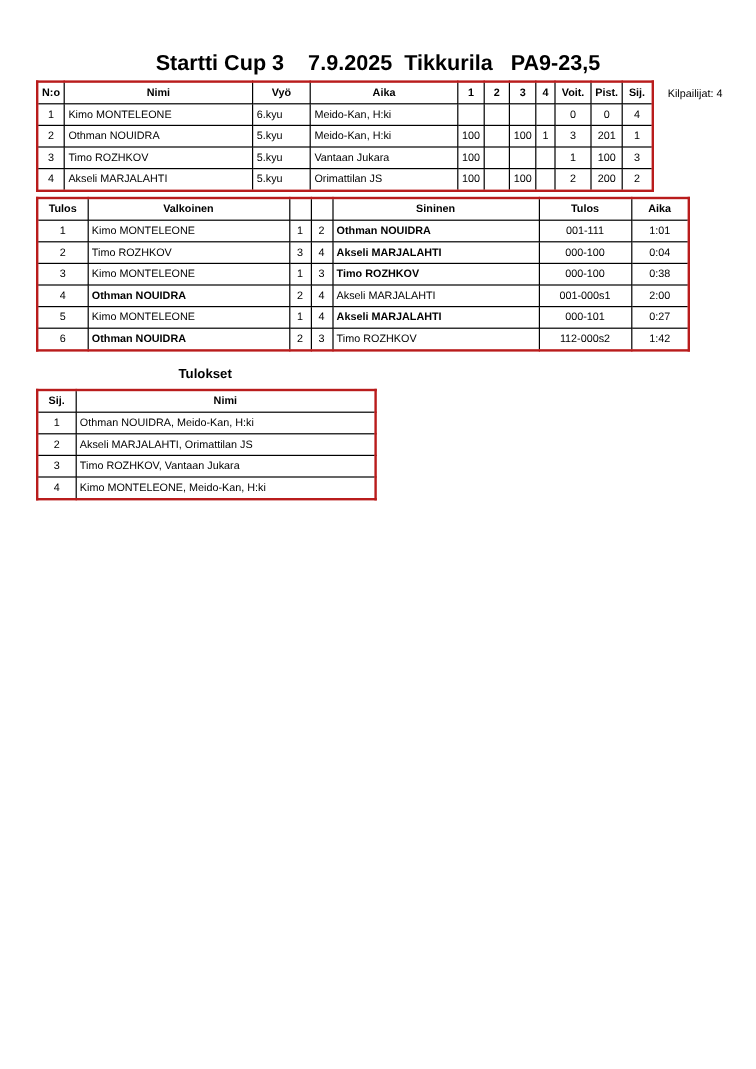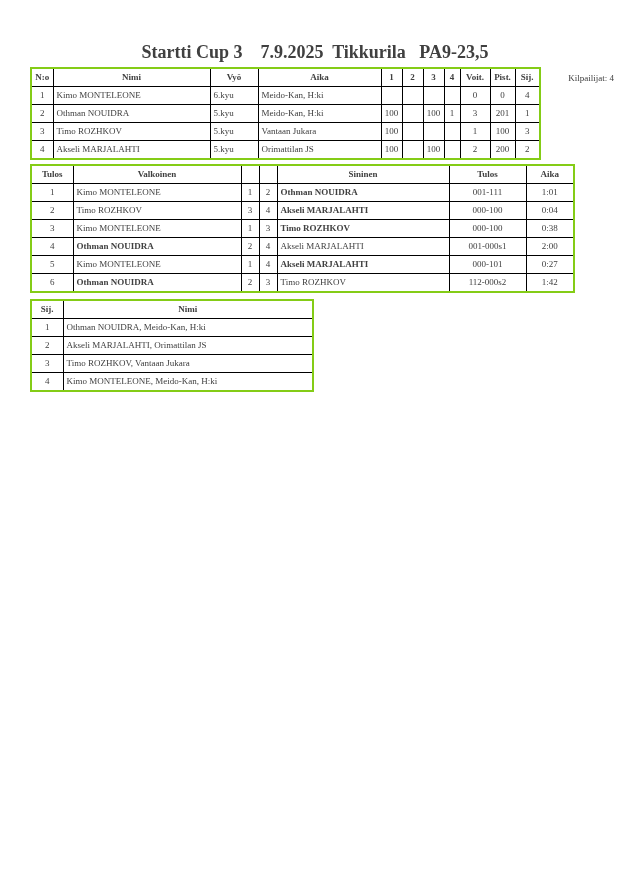--- a/index.html
+++ b/index.html
@@ -1,22 +1,22 @@
 <!DOCTYPE html>
 <html><head>
 <meta charset="utf-8">
 <style>
   html, body { margin: 0; padding: 0; background: #ffffff; }
   .page {
     position: relative;
     width: 630px;
     height: 891px;
     background: #ffffff;
-    color: #404040;
-    font-family: Liberation Serif, serif;
+    color: #000000;
+    font-family: Liberation Sans, sans-serif;
     box-sizing: border-box;
     overflow: hidden;
   }
   .title {
     margin: 0;
     padding-top: 42px;
     width: 630px;
     text-align: center;
     font-size: 18px;
     font-weight: bold;
@@ -26,28 +26,28 @@
     font-size: 11px;
     font-weight: bold;
     text-align: center;
   }
   .sec-head.k { width: 509px; margin: 10px 0 0 30px; }
   .sec-head.o { width: 543px; margin: 24px 0 0 30px; }
   .sec-head.t { width: 282px; margin: 13px 0 0 30px; }
   .count-label {
     position: absolute;
     top: 73px;
-    right: 16px;
+    right: 28px;
     font-size: 9px;
   }
   table {
     border-collapse: collapse;
     table-layout: fixed;
     margin: 4px 0 0 30px;
-    border: 2px solid #84cc16;
+    border: 2px solid #b91c1c;
   }
   th, td {
     border: 1px solid #000;
     height: 17px;
     padding: 0 3px;
     font-size: 9px;
     line-height: 17px;
     white-space: nowrap;
     overflow: hidden;
     box-sizing: border-box;
@@ -235,20 +235,21 @@
           <td class="al" style="font-weight: bold;">Othman NOUIDRA</td>
           <td class="ac">2</td>
           <td class="ac">3</td>
           <td class="al">Timo ROZHKOV</td>
           <td class="ac">112-000s2</td>
           <td class="ac">1:42</td>
         </tr>
       </tbody>
   </table>
 
+  <div class="sec-head t">Tulokset</div>
 
   <table class="t3">
     <colgroup>
       <col style="width:32px">
         <col style="width:250px">
     </colgroup>
     <thead>
       <tr>
         <th>Sij.</th>
         <th>Nimi</th>

